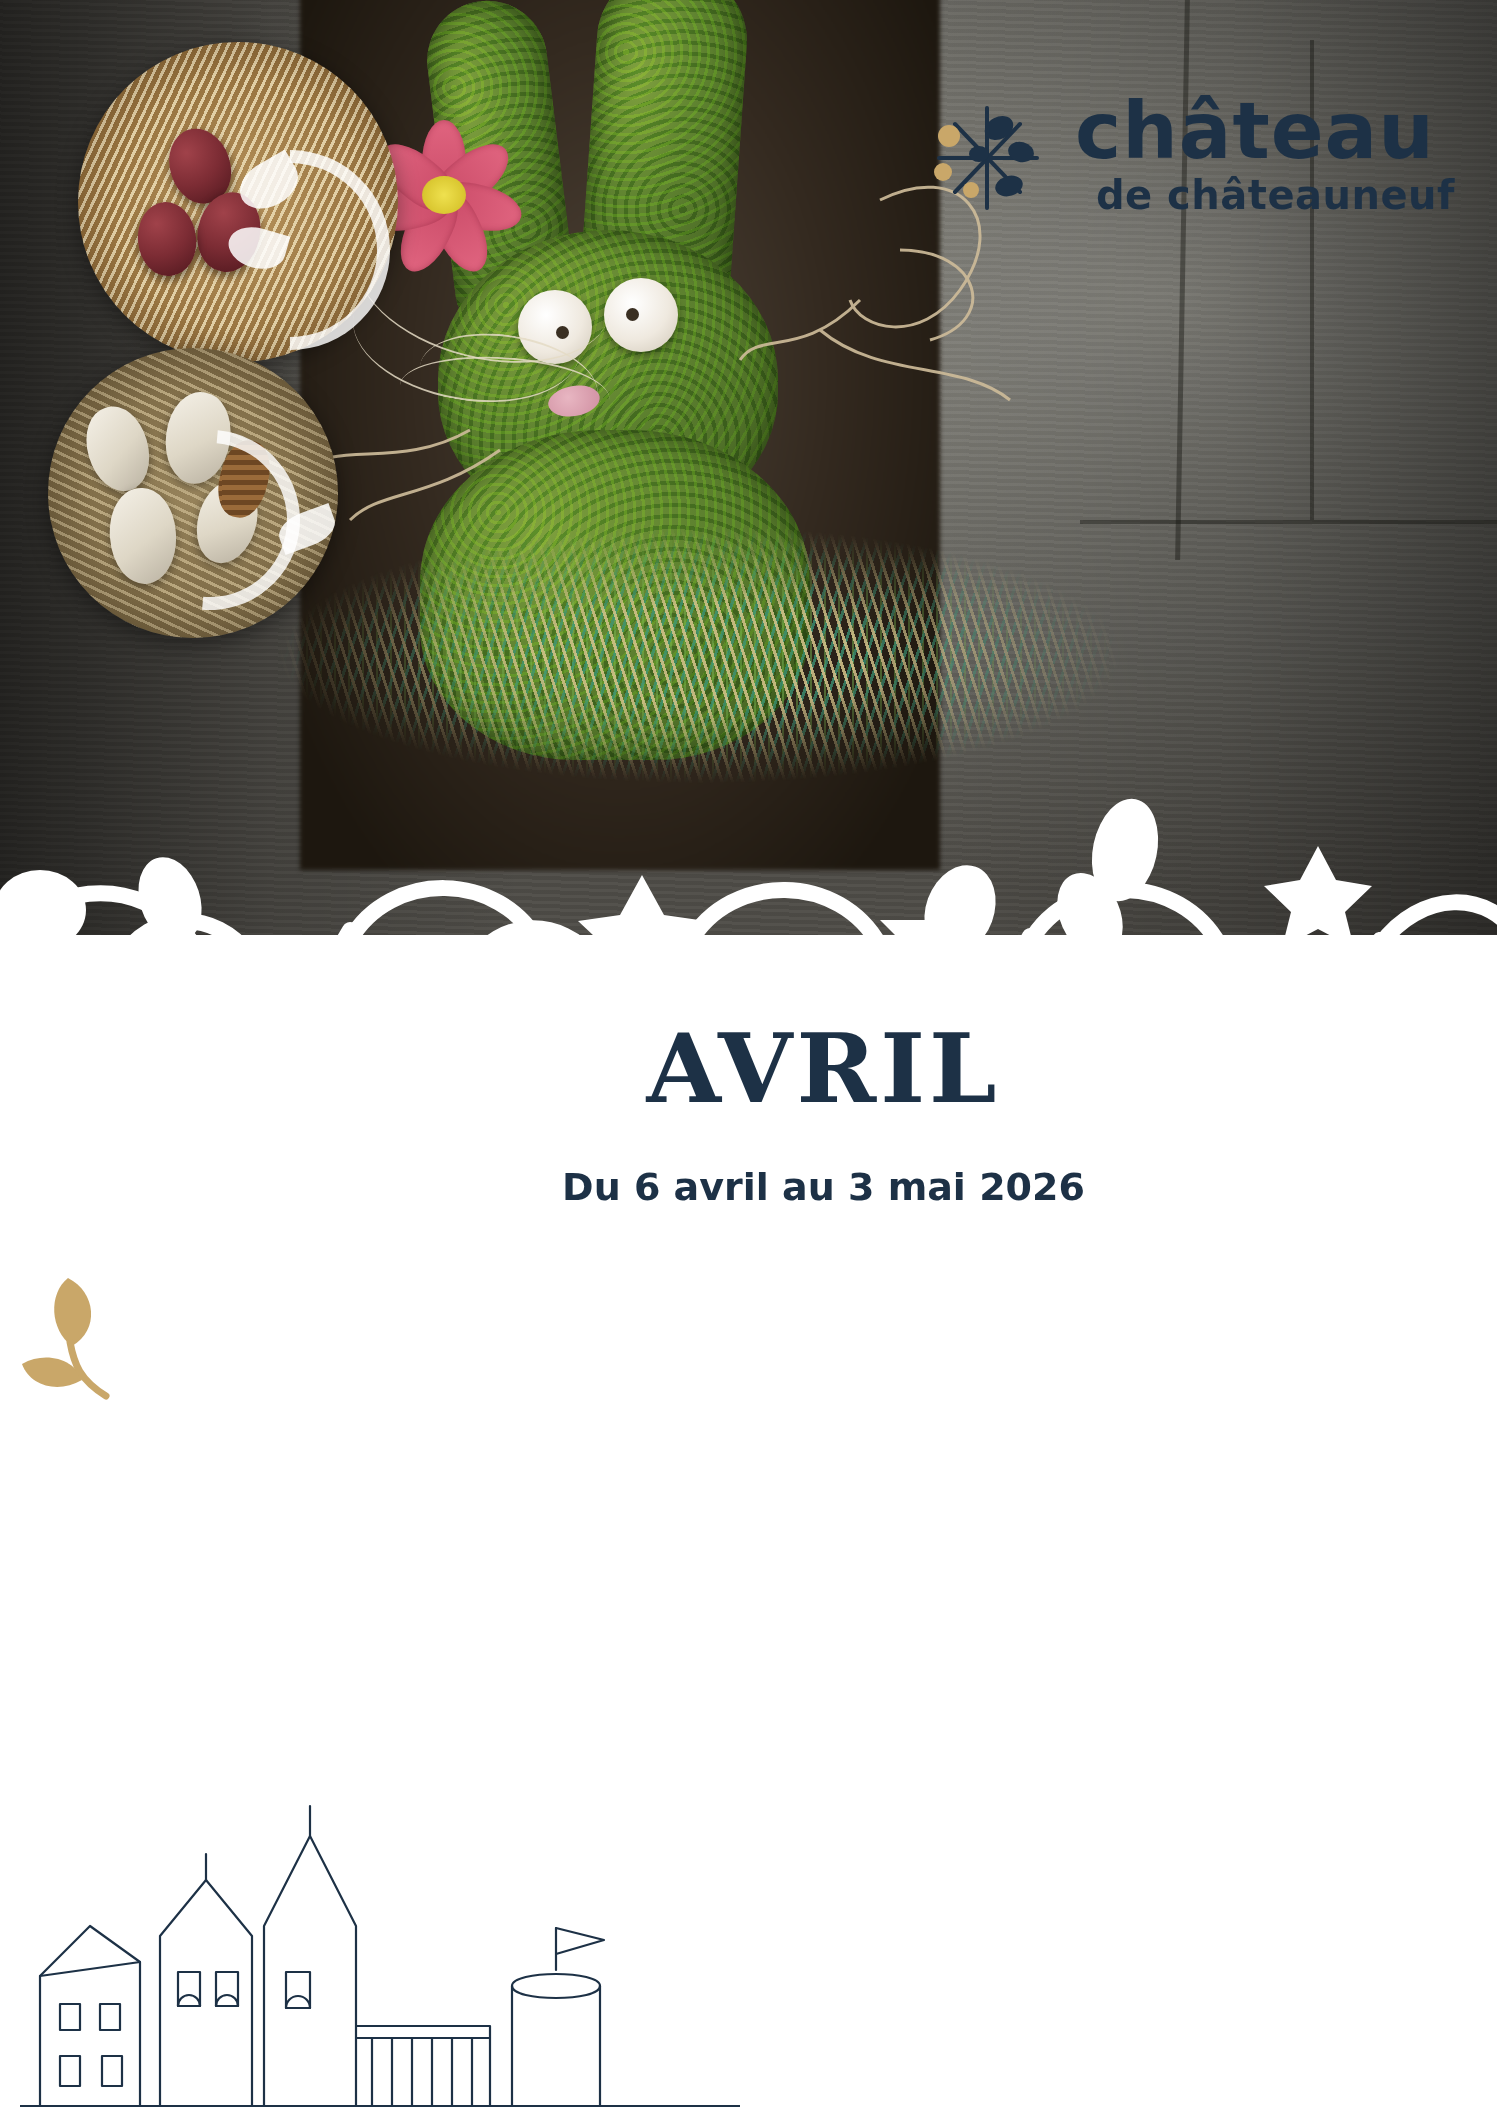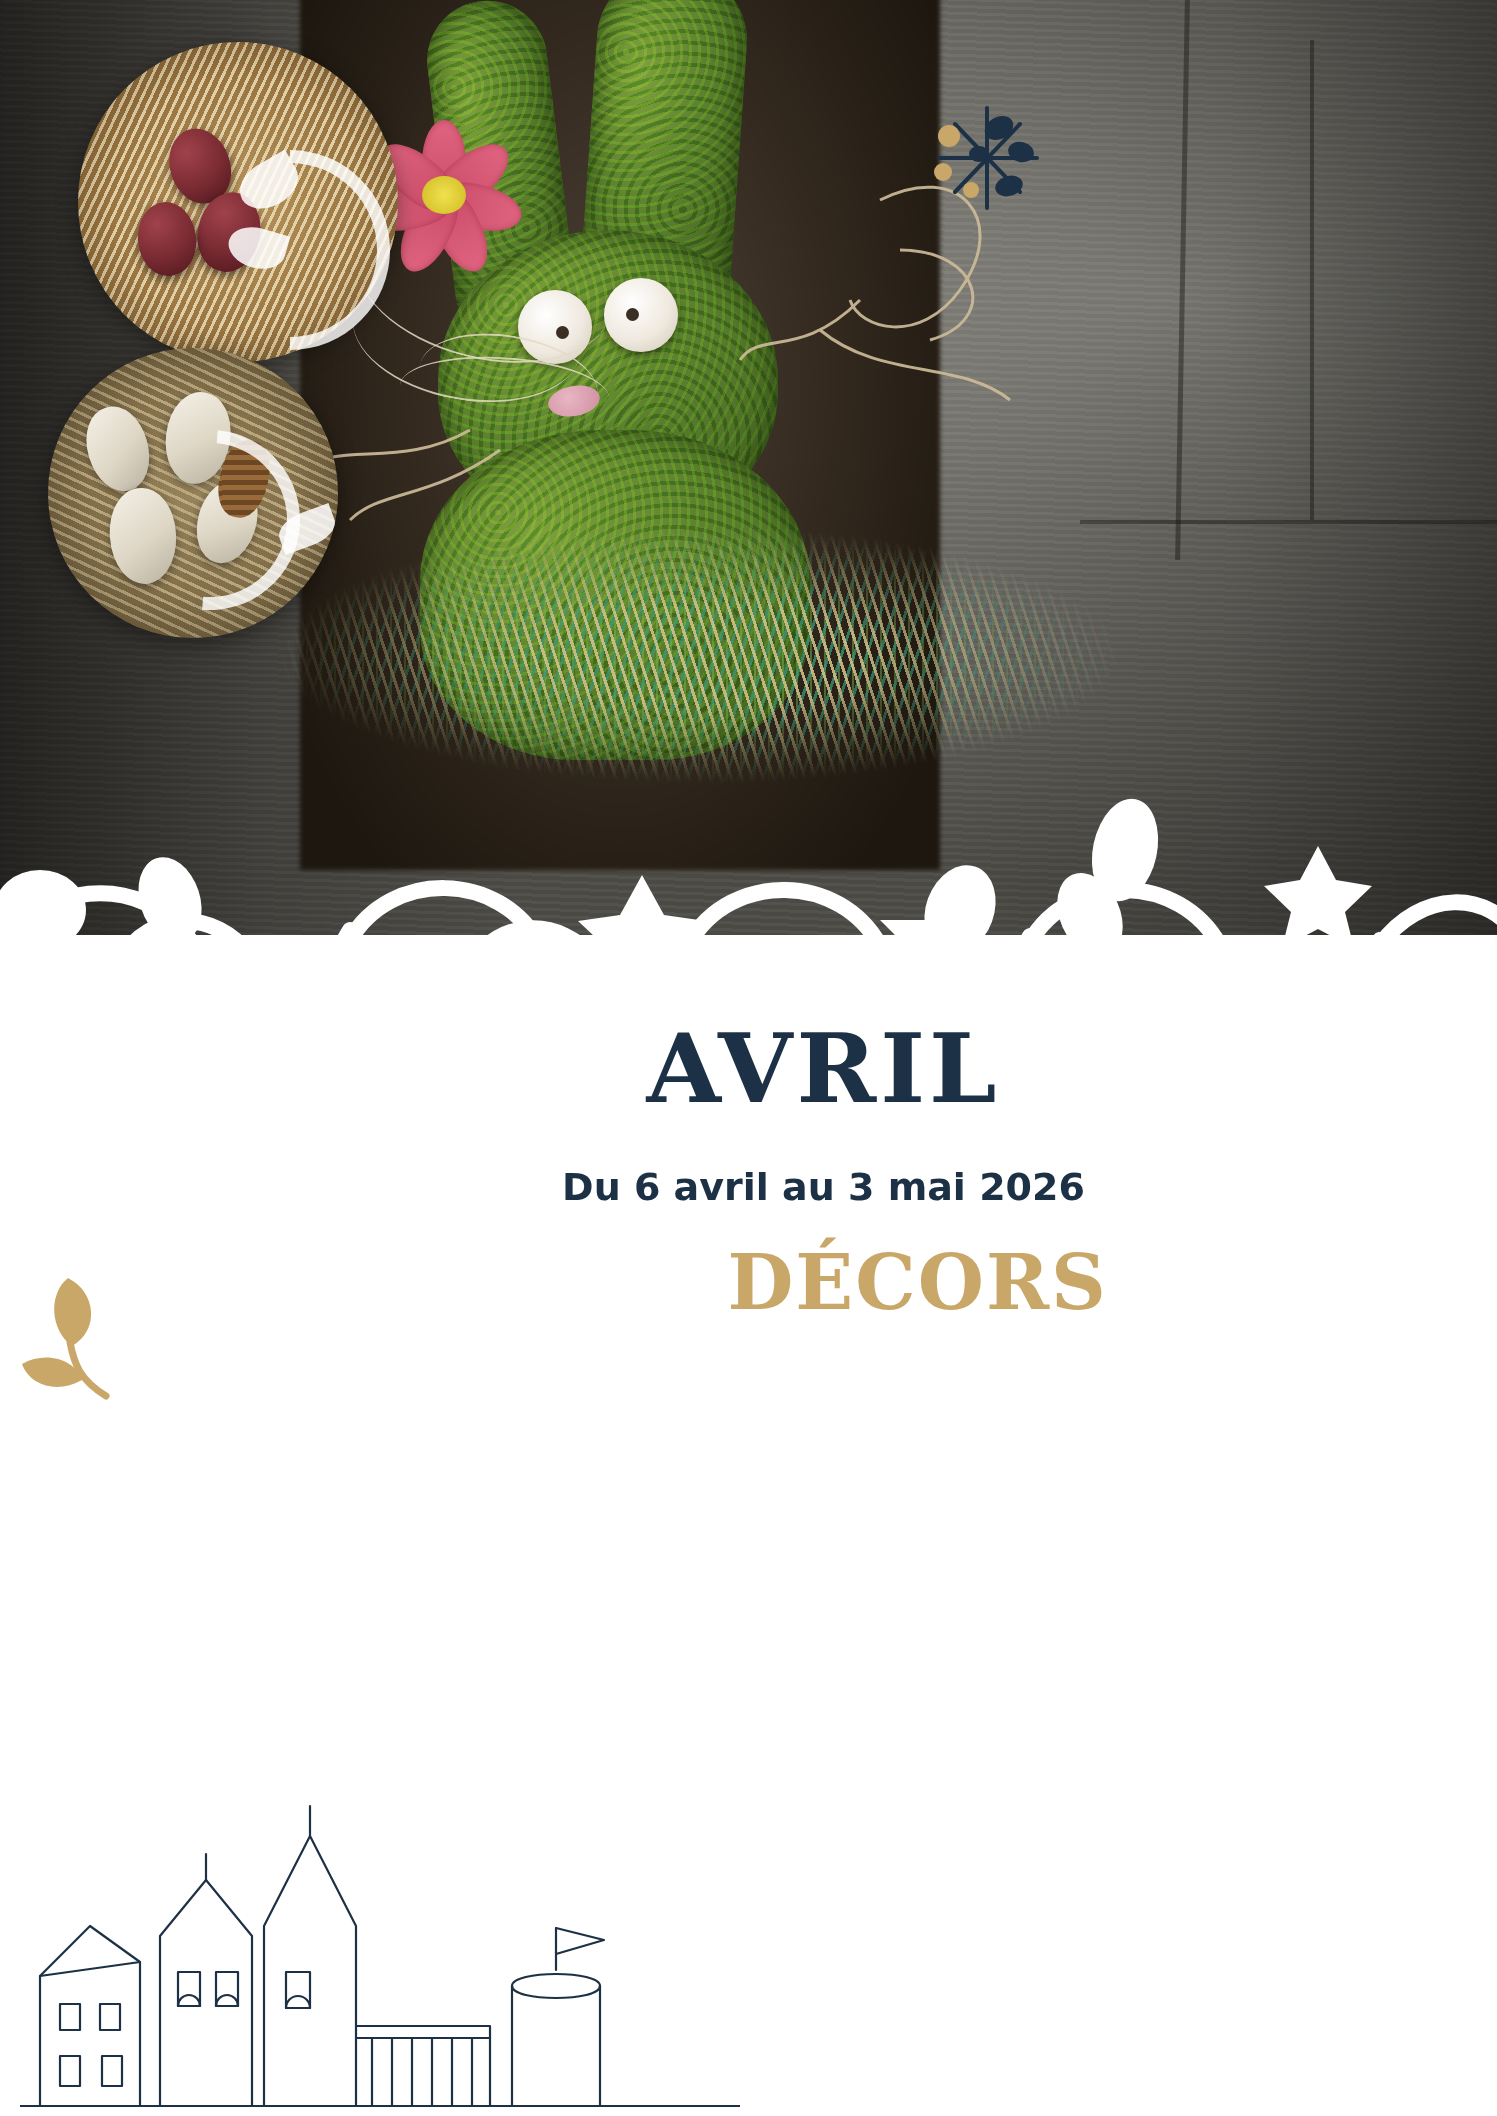--- a/index.html
+++ b/index.html
@@ -434,31 +434,34 @@
           <circle cx="18" cy="78" r="9"></circle>
           <circle cx="46" cy="96" r="8"></circle>
         </g>
         <g fill="#1d3146">
           <ellipse cx="74" cy="34" rx="15" ry="11" transform="rotate(-28 74 34)"></ellipse>
           <ellipse cx="96" cy="58" rx="13" ry="10" transform="rotate(14 96 58)"></ellipse>
           <ellipse cx="84" cy="92" rx="14" ry="10" transform="rotate(-16 84 92)"></ellipse>
           <ellipse cx="54" cy="60" rx="10" ry="8"></ellipse>
         </g>
       </svg>
+      <div class="logo-text">
+        <div class="logo-title">château</div>
+        <div class="logo-sub">de châteauneuf</div>
+      </div>
     </div>
   </div>
 
   <div class="content">
 
     <div class="month">AVRIL</div>
 
     <div class="dates">Du 6 avril au 3 mai 2026</div>
 
     <div class="title-block">
-      <span class="title-line">DÉCORS</span>
     </div>
 
     <svg class="sprig" viewBox="0 0 140 160">
       <g fill="#c9a769">
         <path d="M58 10 C 86 24, 90 62, 62 78 C 40 62, 38 26, 58 10 Z"></path>
         <path d="M12 96 C 36 82, 66 92, 72 112 C 48 126, 20 118, 12 96 Z"></path>
       </g>
       <path d="M60 74 C 64 96, 70 112, 96 128" stroke="#c9a769" stroke-width="7" fill="none" stroke-linecap="round"></path>
     </svg>
 

